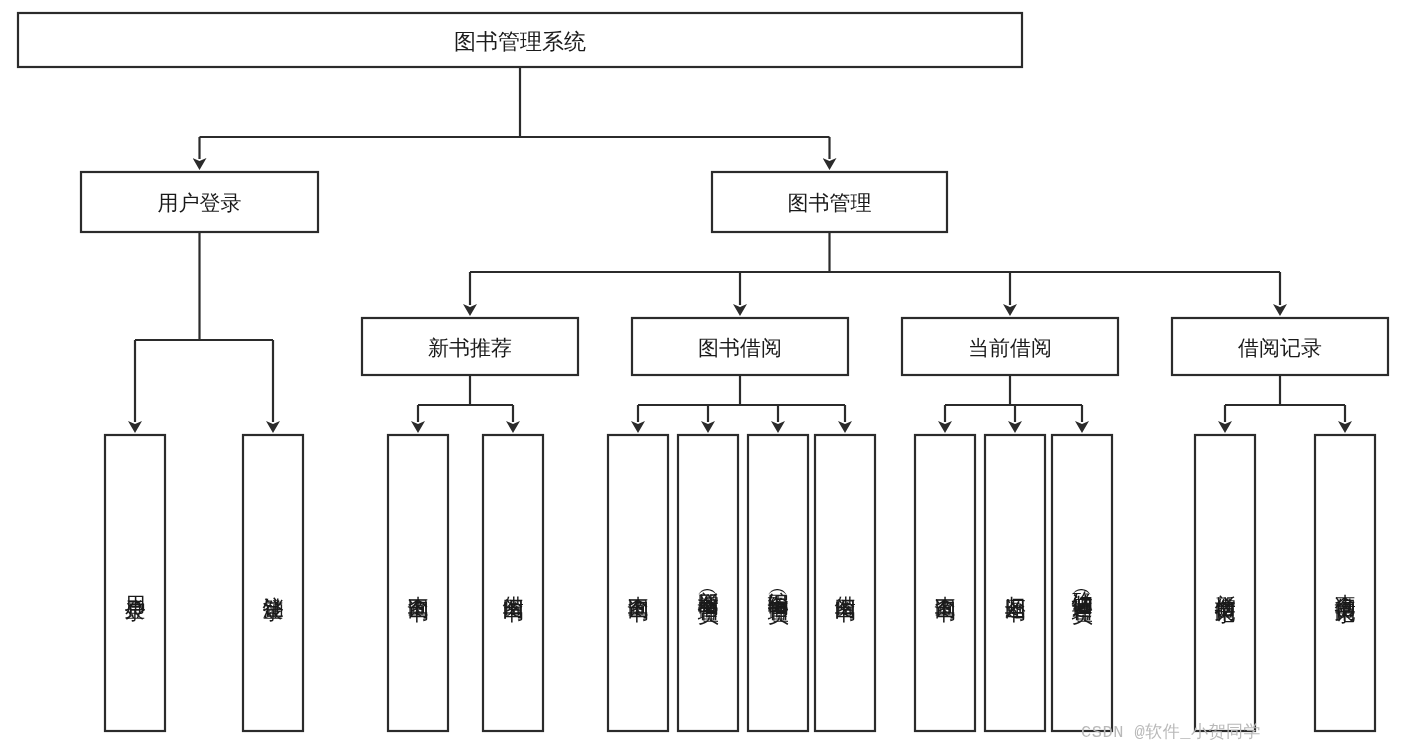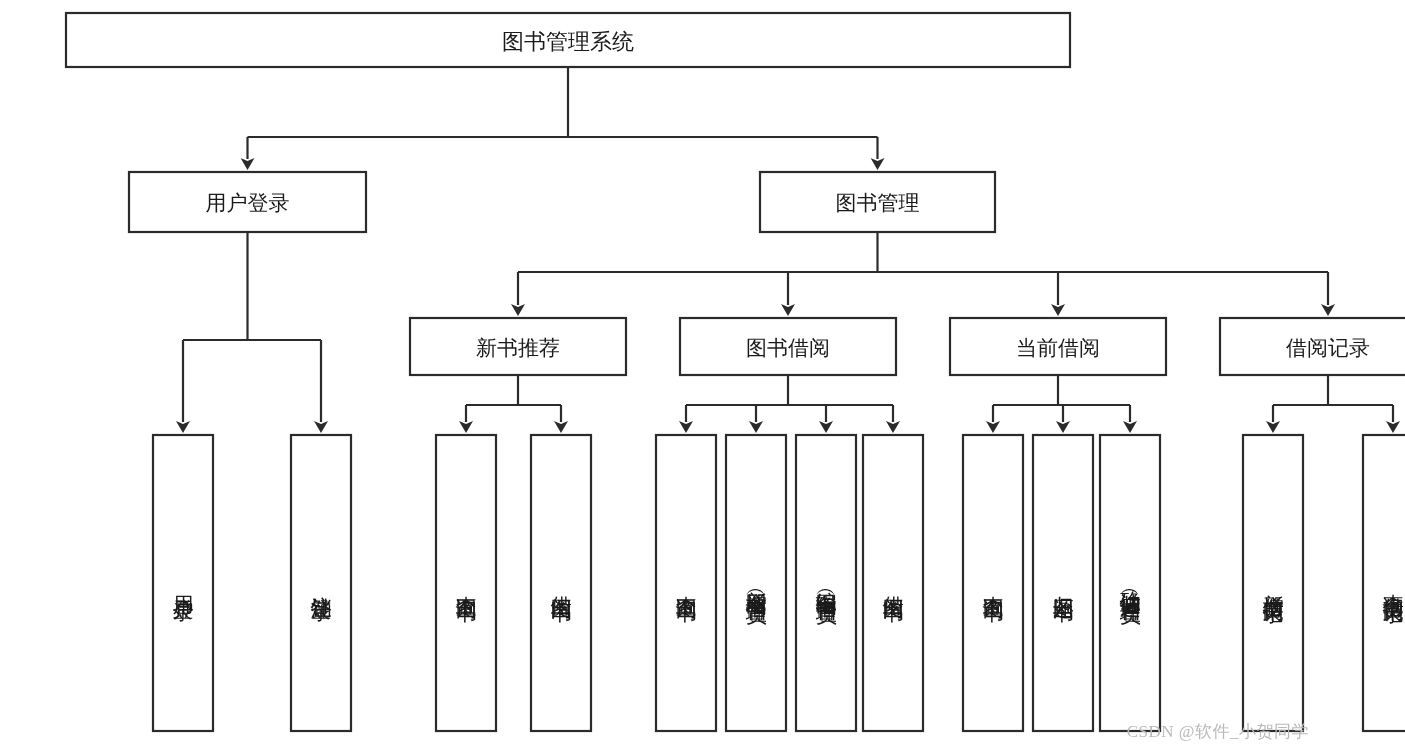--- a/index.html
+++ b/index.html
@@ -11,21 +11,20 @@
     width: 1405px;
     height: 747px;
     overflow: hidden;
     font-family: "DejaVu Sans", "Liberation Sans", sans-serif;
   }
   #diagram-root {
     position: relative;
     width: 1269px;
     height: 747px;
     background: #ffffff;
-    margin-left: 48px;
   }
   svg#tree-svg {
     position: absolute;
     left: 0;
     top: 0;
     width: 1405px;
     height: 747px;
     display: block;
   }
   .node-box {
@@ -65,21 +64,21 @@
     display: flex;
     align-items: center;
     justify-content: center;
     white-space: nowrap;
     pointer-events: none;
   }
   .watermark {
     position: absolute;
     right: 8px;
     bottom: 4px;
-    font-family: Liberation Serif, serif;
+    font-family: Liberation Mono, monospace;
     font-size: 17px;
     color: #b9b9b9;
     letter-spacing: 0.5px;
     white-space: nowrap;
   }
 </style>
 </head>
 <body>
 
 <div id="diagram-root">

